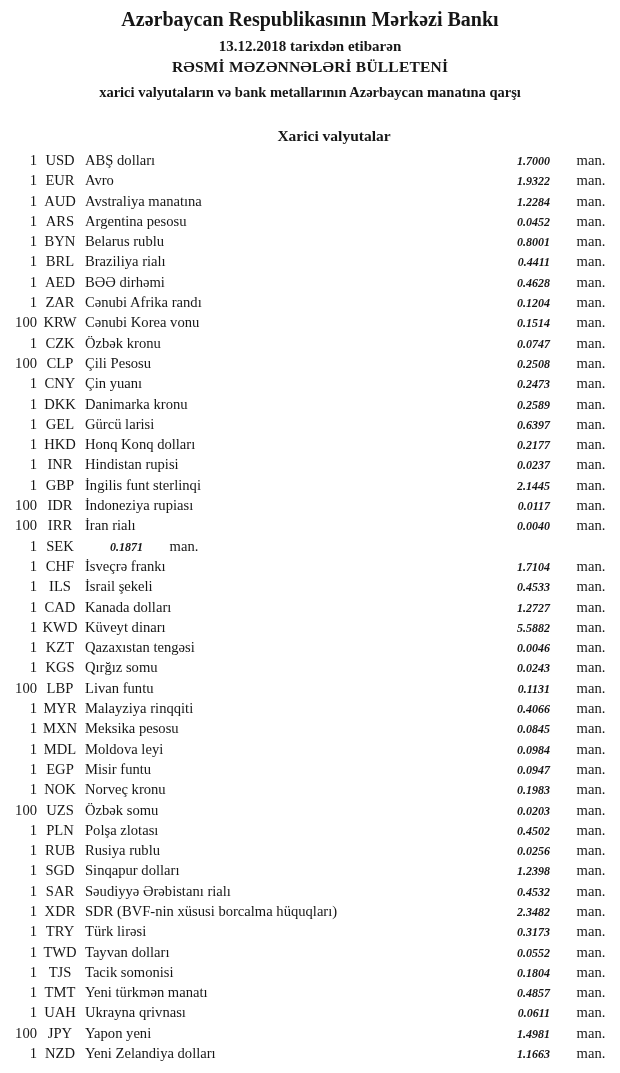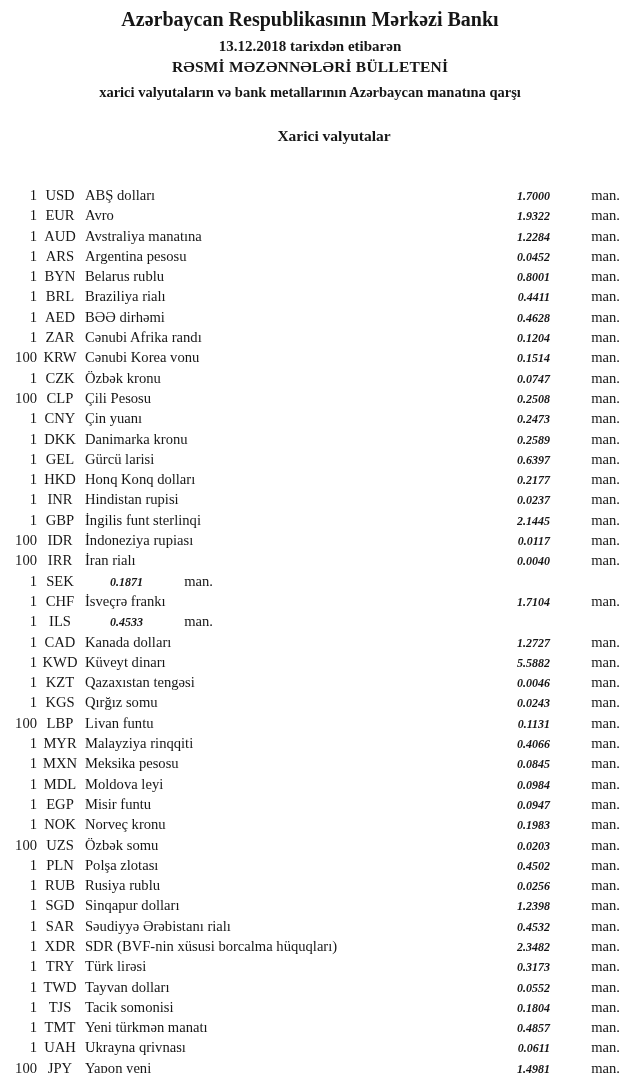--- a/index.html
+++ b/index.html
@@ -51,21 +51,21 @@
     display:flex;
     align-items:baseline;
     height:20.31px;
     font-size:14.6px;
   }
   .row > span { line-height:20.31px; white-space:nowrap; }
   .qty   { width:37px; text-align:right; }
   .code  { width:46px; text-align:center; }
   .name  { flex:1; padding-left:2px; text-align:left; overflow:hidden; }
   .rate  { width:60px; text-align:right; font-weight:700; font-style:italic; font-size:12px; }
-  .man   { width:58px; margin-left:12px; text-align:right;margin-top:35px; }
+  .man   { width:58px; margin-left:12px; text-align:center; }
 </style>
 </head>
 <body>
 
 <div class="page">
 
   <div class="center bank-title">Azərbaycan Respublikasının Mərkəzi Bankı</div>
 
   <div class="center date-line">13.12.2018 tarixdən etibarən</div>
 
@@ -239,20 +239,21 @@
     <span class="qty">1</span>
     <span class="code">CHF</span>
     <span class="name">İsveçrə frankı</span>
     <span class="rate">1.7104</span>
     <span class="man">man.</span>
   </div>
 
   <div class="row">
     <span class="qty">1</span>
     <span class="code">ILS</span>
+    <span class="name">İsrail şekeli</span>
     <span class="rate">0.4533</span>
     <span class="man">man.</span>
   </div>
 
   <div class="row">
     <span class="qty">1</span>
     <span class="code">CAD</span>
     <span class="name">Kanada dolları</span>
     <span class="rate">1.2727</span>
     <span class="man">man.</span>

